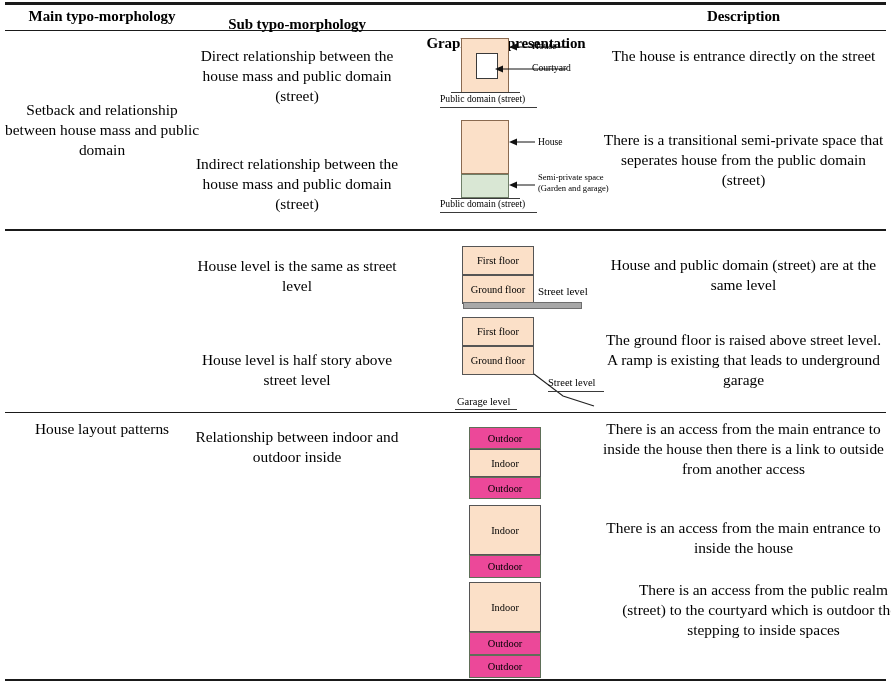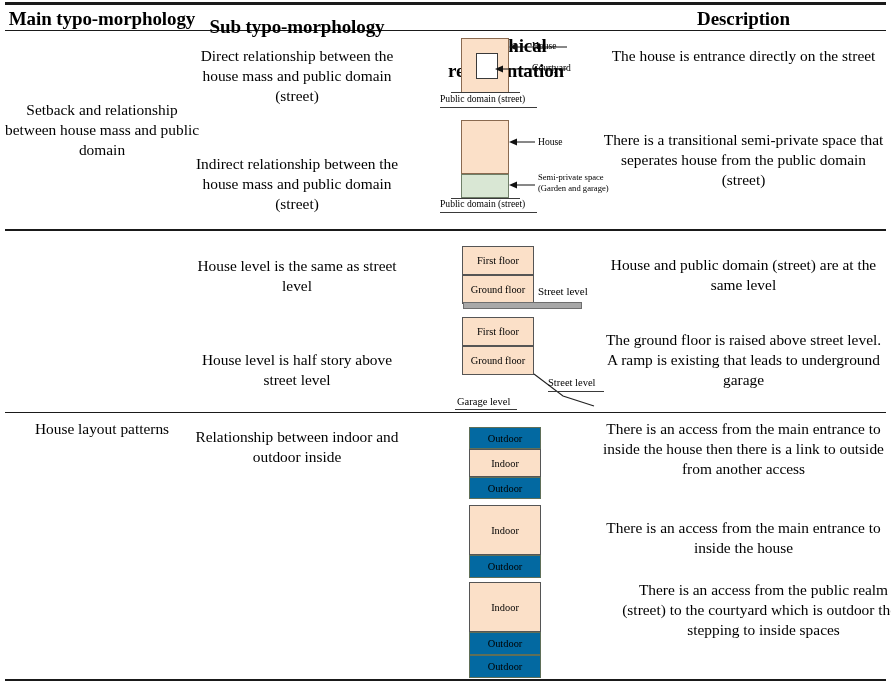--- a/index.html
+++ b/index.html
@@ -43,21 +43,21 @@
 
   .cell {
     position: absolute;
     text-align: center;
     line-height: 1.30;
   }
 
   .header-cell {
     top: 7px;
     font-weight: bold;
-    font-size: 19px;
+    font-size: 15px;
     letter-spacing: -0.1px;
   }
 
   .body-cell {
     font-size: 15.4px;
   }
 
   
   .diagram {
     position: absolute;
@@ -81,21 +81,21 @@
     box-sizing: border-box;
     border: 1px solid #555;
     background: #fbe0c8;
     font-size: 10.4px;
     display: flex;
     align-items: center;
     justify-content: center;
     white-space: nowrap;
     font-family: "Liberation Serif", serif;
   }
-  .labelbox.g { background: #0369a1; border-color: #5f6f58; }
+  .labelbox.g { background: #ec4899; border-color: #5f6f58; }
 
   .tag {
     position: absolute;
     font-size: 9.6px;
     white-space: nowrap;
     font-family: "Liberation Serif", serif;
     line-height: 1.18;
   }
   .tag-sm { font-size: 8.6px; }
 

